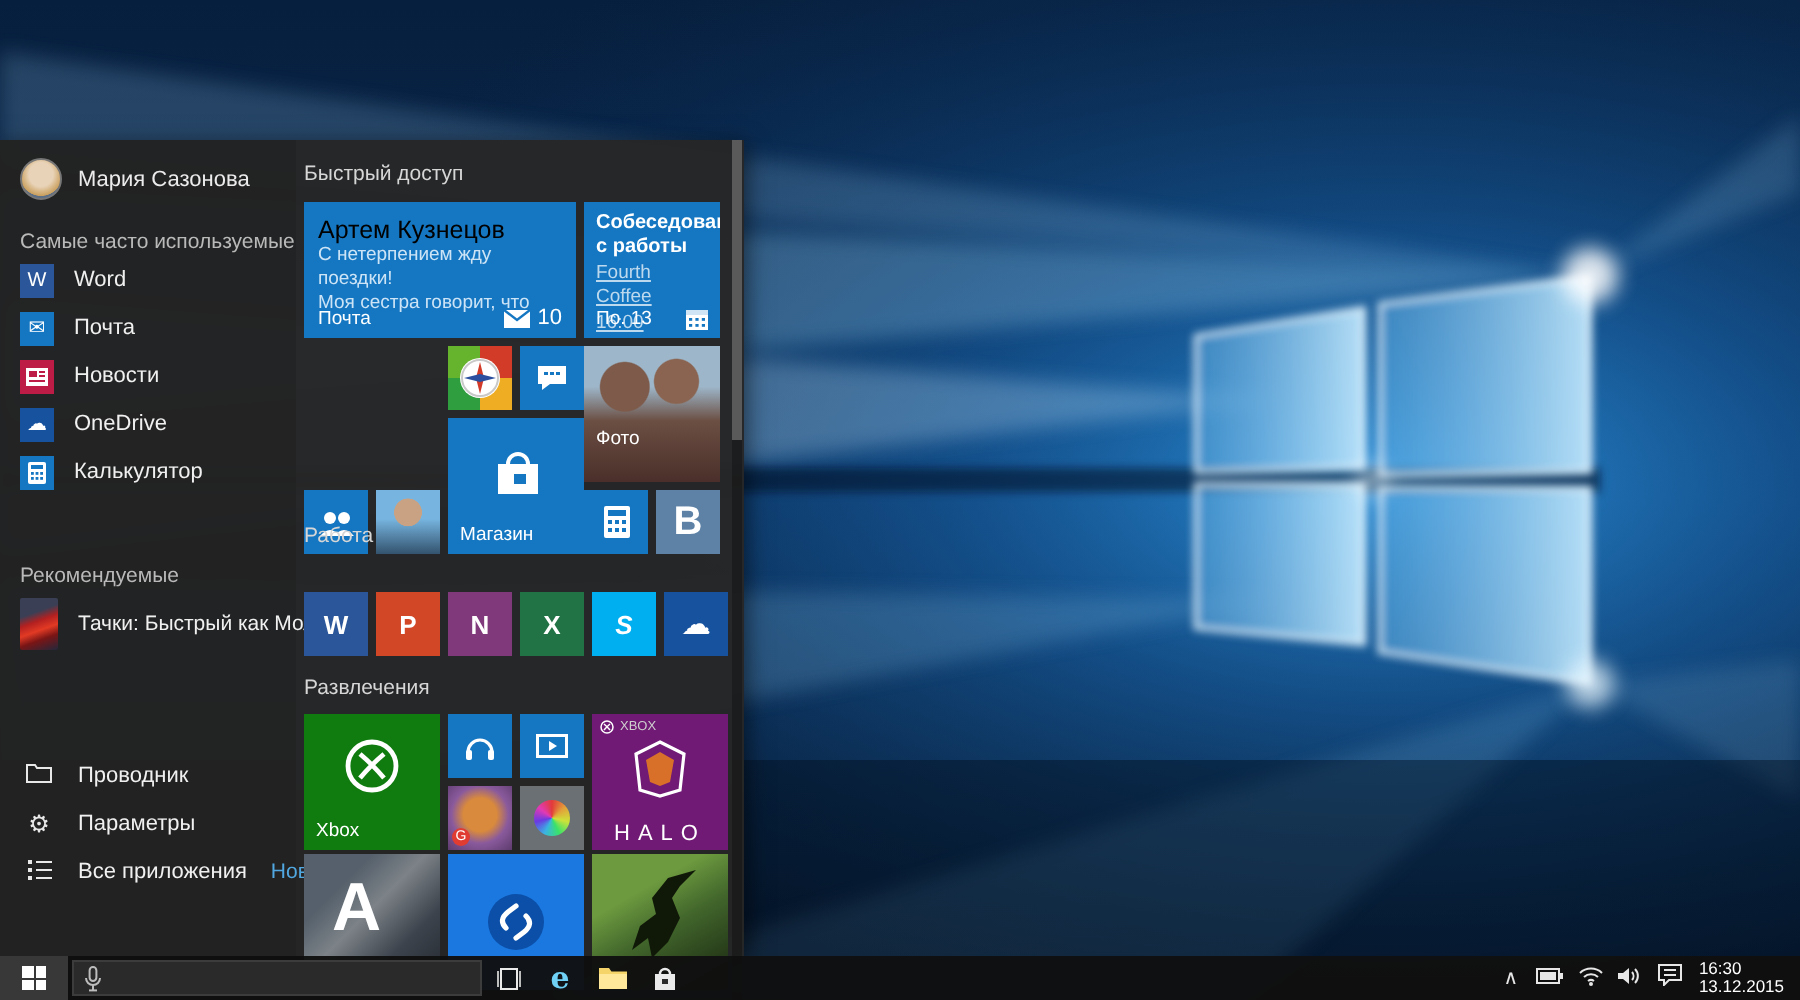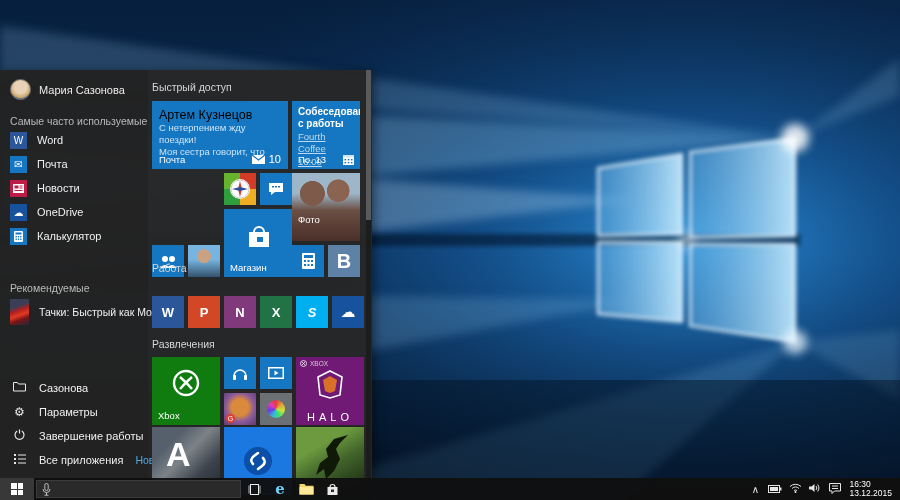--- a/index.html
+++ b/index.html
@@ -208,34 +208,25 @@
         <span class="rail-label" style="font-size:10.5px">Тачки: Быстрый как Молния</span>
       </div>
 
       <div class="rail-list" style="top:306px">
         <div class="sys-item">
           <span class="sys-glyph">
             <svg width="13" height="11" viewBox="0 0 13 11">
                 <path d="M0.5 1.5 h4 l1 1.5 h7 v7 h-12 Z" fill="none" stroke="#e8e8e8" stroke-width="1"></path>
               </svg>
           </span>
-          <span class="rail-label">Сазонова</span>
+          <span class="rail-label">Проводник</span>
         </div>
         <div class="sys-item">
           <span class="sys-glyph">⚙</span>
           <span class="rail-label">Параметры</span>
-        </div>
-        <div class="sys-item">
-          <span class="sys-glyph">
-            <svg width="11" height="11" viewBox="0 0 11 11">
-                <path d="M3.2 2 a4.5 4.5 0 1 0 4.6 0" fill="none" stroke="#e8e8e8" stroke-width="1.2"></path>
-                <line x1="5.5" y1="0.5" x2="5.5" y2="4.5" stroke="#e8e8e8" stroke-width="1.2"></line>
-              </svg>
-          </span>
-          <span class="rail-label">Завершение работы</span>
         </div>
         <div class="sys-item">
           <span class="sys-glyph">
             <svg width="12" height="10" viewBox="0 0 12 10">
                 <g fill="#e8e8e8">
                   <rect y="0" width="2" height="2"></rect>
                   <rect x="4" y="0.5" width="8" height="1"></rect>
                   <rect y="4" width="2" height="2"></rect>
                   <rect x="4" y="4.5" width="8" height="1"></rect>
                   <rect y="8" width="2" height="2"></rect>

